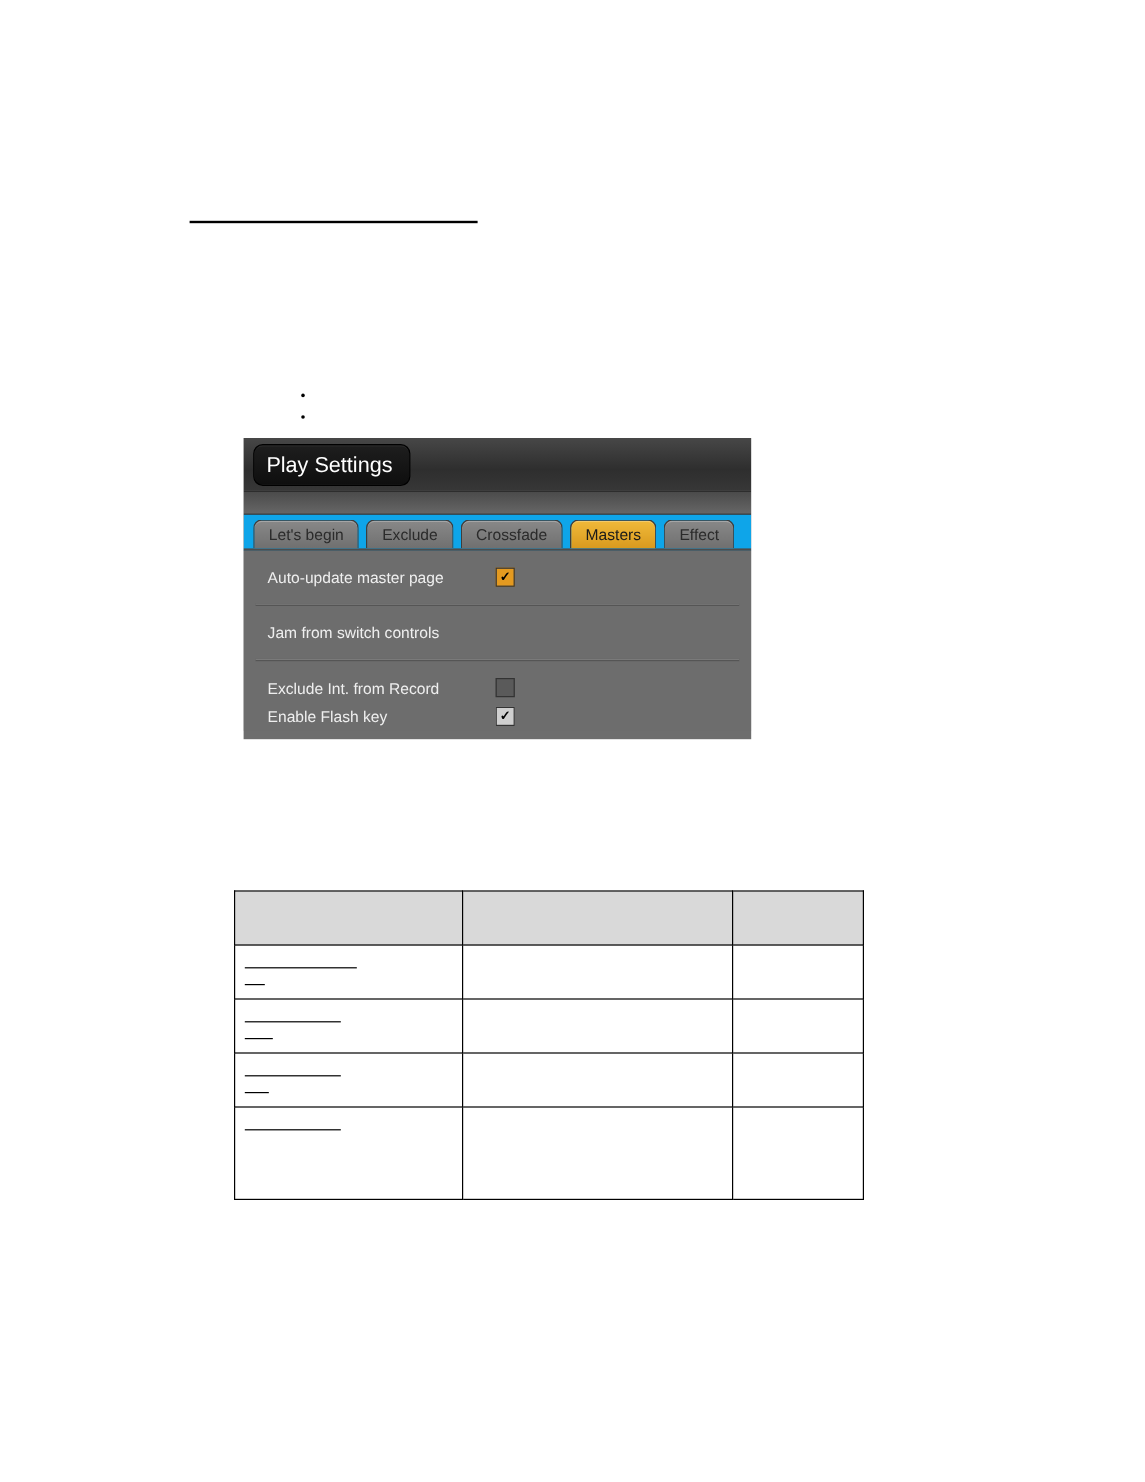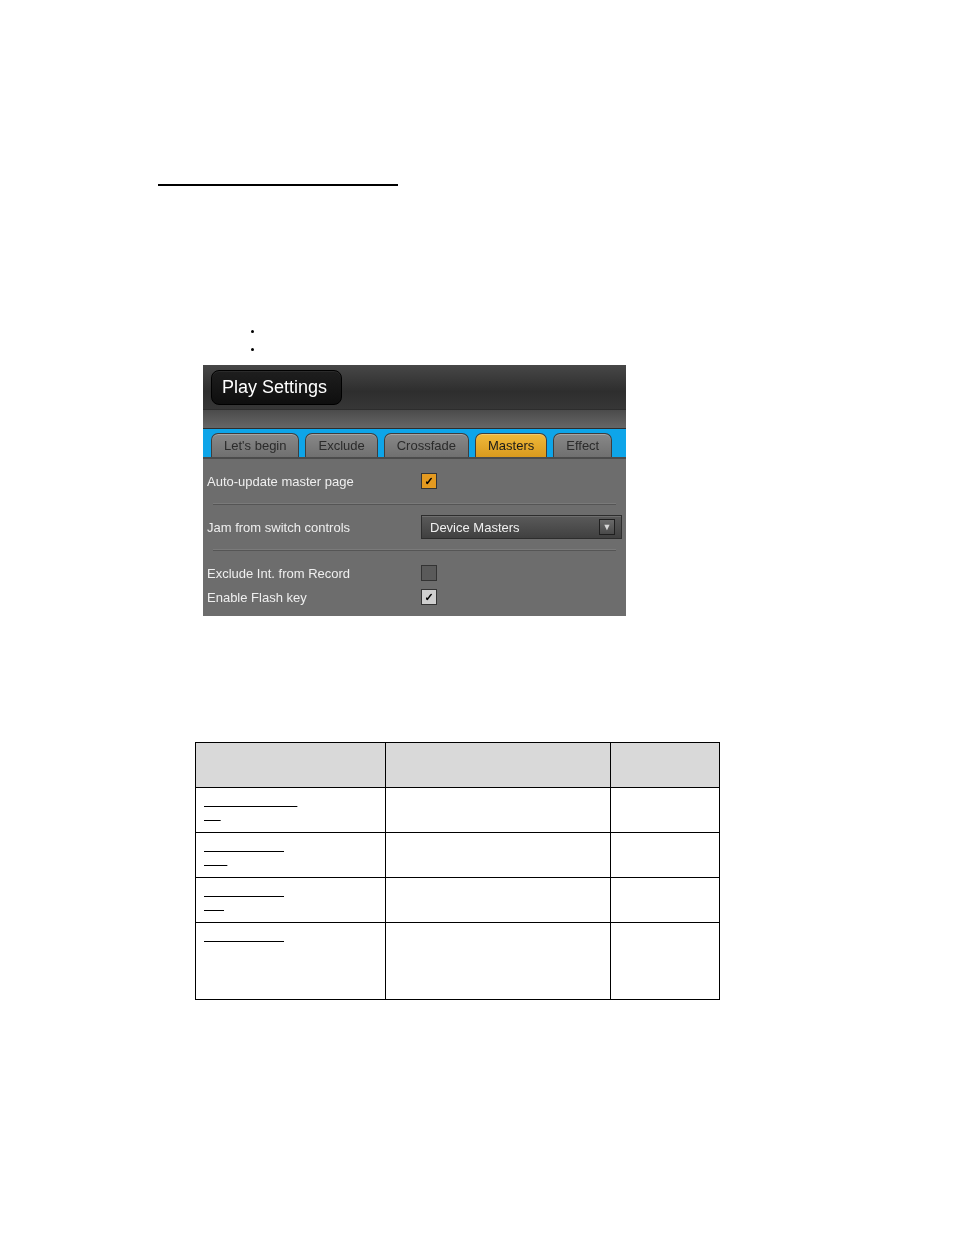--- a/index.html
+++ b/index.html
@@ -89,22 +89,21 @@
     font-weight: 500;
   }
   .shot .panel-body {
     background: #6d6d6d;
     color: #eaeaea;
     font-size: 13px;
   }
   .shot .row {
     display: flex;
     align-items: center;
-    padding: 0 4px;
-    gap: 24px;
+    padding: 0 20px;
   }
   .shot .row .lbl { width: 190px; color: #efefef; }
   .shot .sep {
     height: 1px;
     margin: 0 10px;
     background: #555;
     border-top: 1px solid #7a7a7a;
   }
   .shot .row.h32 { height: 44px; }
   .shot .row.h28 { height: 24px; }
@@ -201,24 +200,20 @@
 
   <div class="panel-body">
     <div class="row h32">
       <span class="lbl">Auto-update master page</span>
       <span class="cb checked"></span>
     </div>
     <div class="sep"></div>
 
     <div class="row h32">
       <span class="lbl">Jam from switch controls</span>
-      <div class="select">
-        <span>Device Masters</span>
-        <span class="arrow">▼</span>
-      </div>
     </div>
     <div class="sep"></div>
 
     <div style="height:10px"></div>
     <div class="row h28">
       <span class="lbl">Exclude Int. from Record</span>
       <span class="cb" style="background:#5a5a5a;"></span>
     </div>
     <div class="row h28">
       <span class="lbl">Enable Flash key</span>

